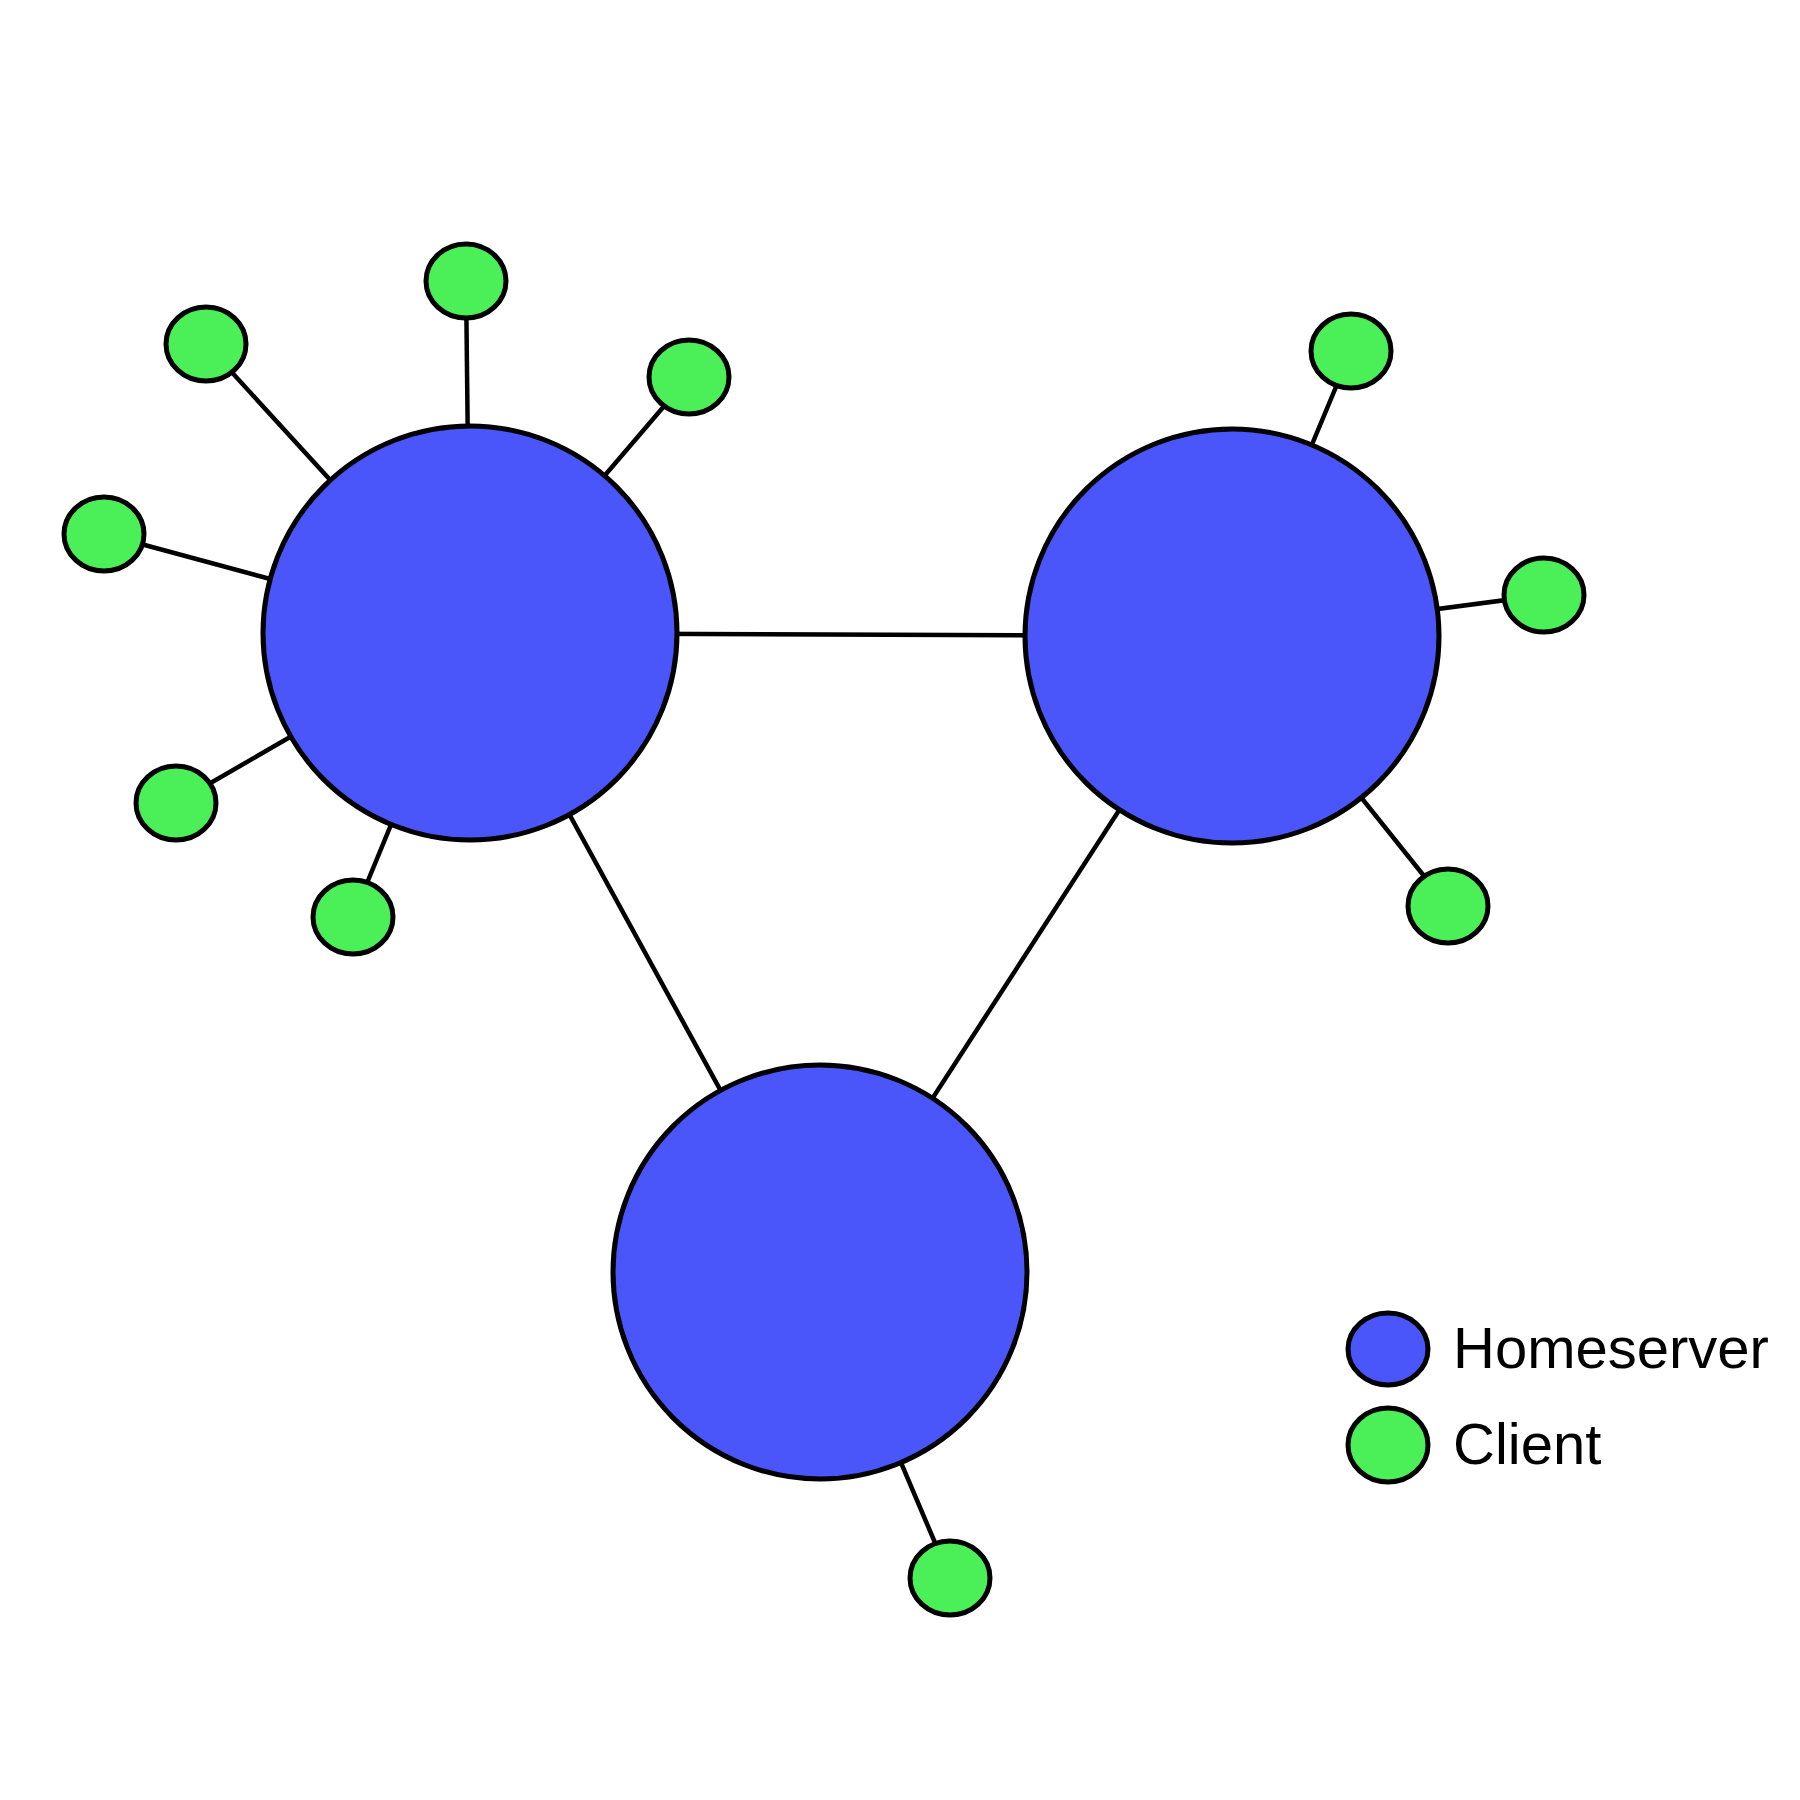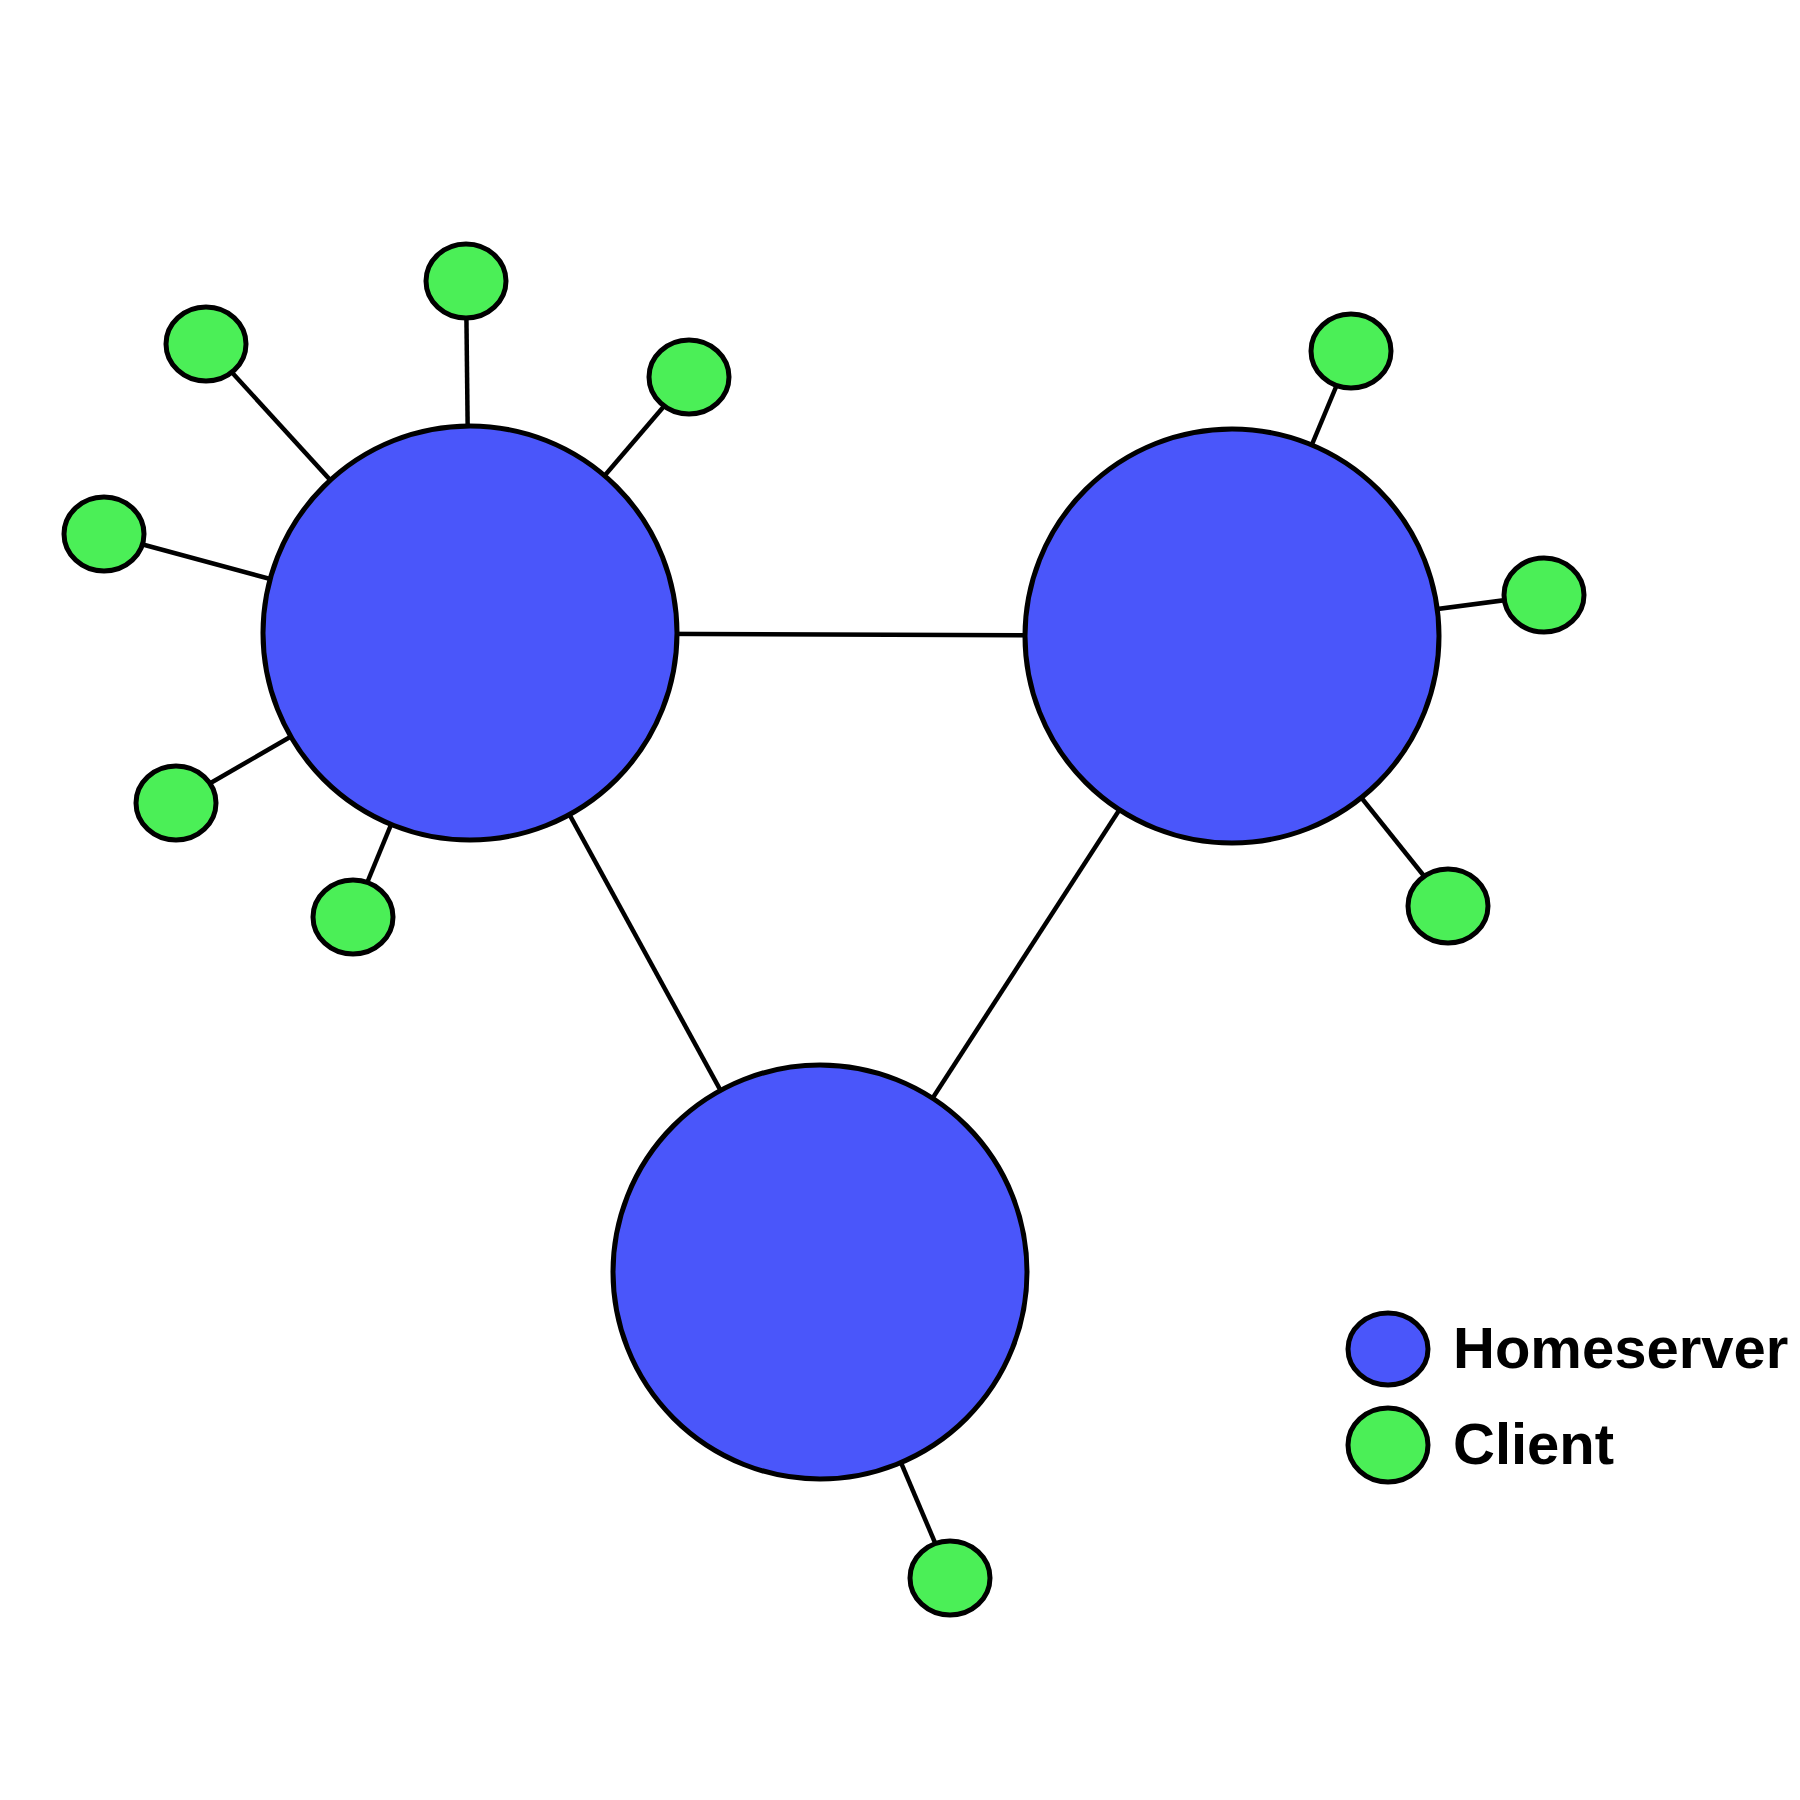--- a/index.html
+++ b/index.html
@@ -6,21 +6,20 @@
     margin: 0;
     padding: 0;
     background: #ffffff;
   }
   .stage {
     position: relative;
     width: 1800px;
     height: 1636px;
     background: #ffffff;
     overflow: hidden;
-    font-weight: bold;
   }
   svg.diagram {
     position: absolute;
     left: 0;
     top: 0;
     width: 1800px;
     height: 1800px;
     display: block;
   }
   .legend-label {

